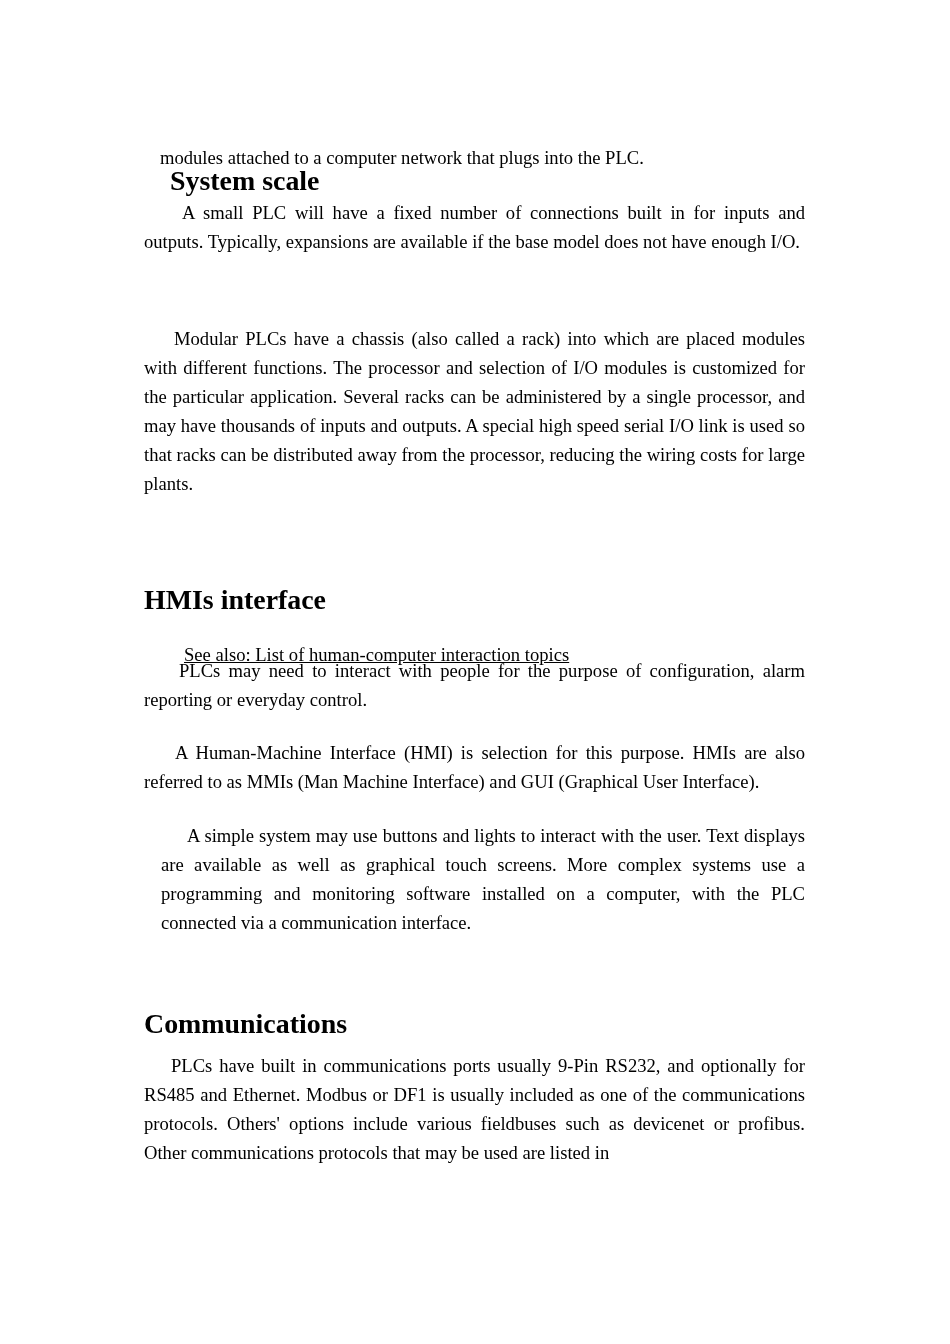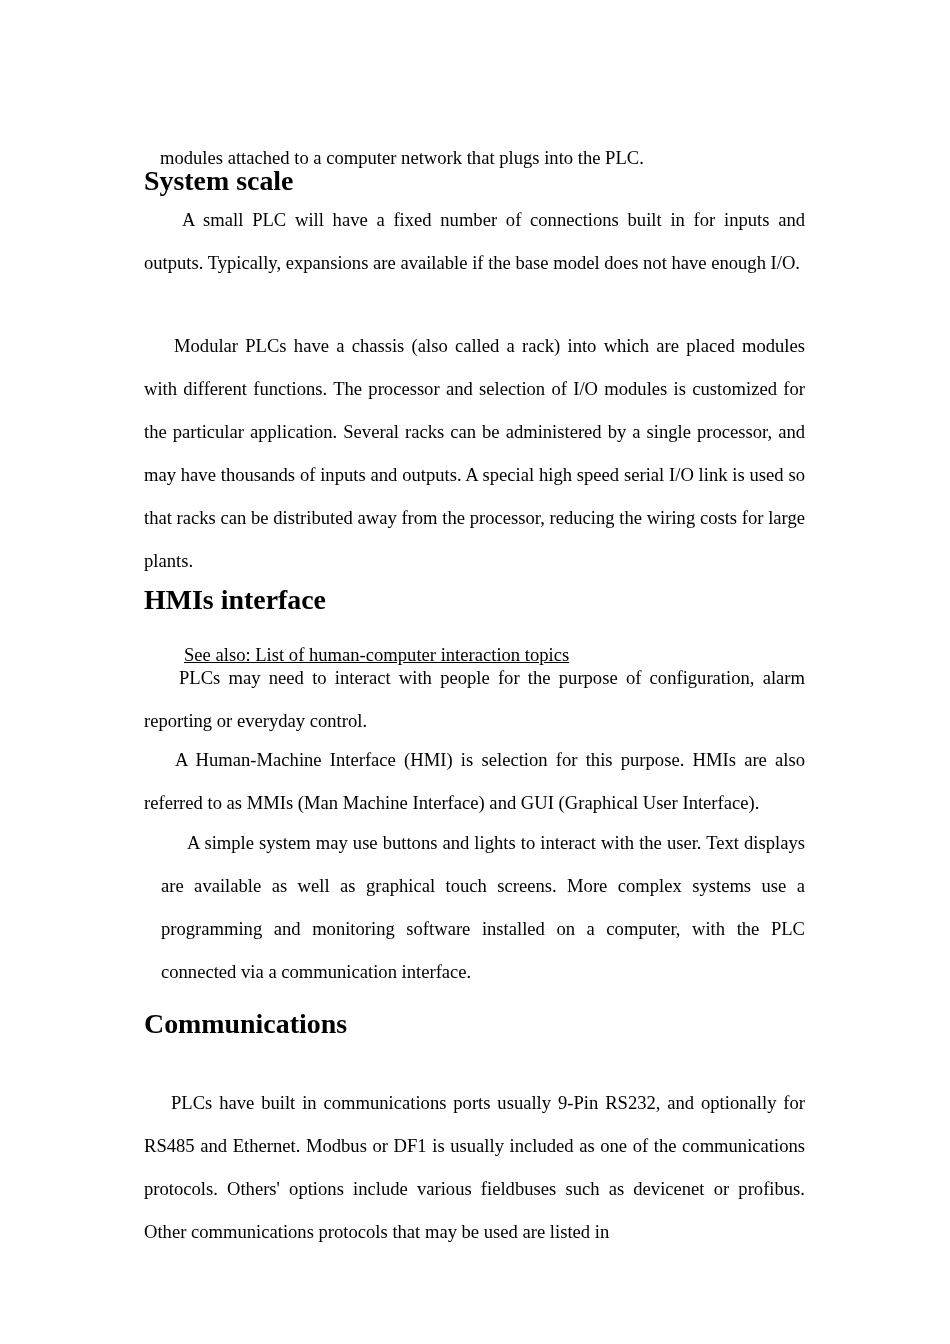--- a/index.html
+++ b/index.html
@@ -29,21 +29,21 @@
     }
     .heading {
       margin: 0;
       font-weight: bold;
       line-height: 28px;
       padding-top: 11px;
     }
     .para {
       margin: 0;
       text-align: justify;
-      line-height: 43px;
+      line-height: 29px;
       padding-top: 0;
     }
     .indent-a { text-indent: 38px; }
     .indent-b { text-indent: 30px; }
     .indent-c { text-indent: 24px; text-decoration: underline; }
     .indent-d { text-indent: 35px; }
     .indent-e { text-indent: 31px; }
     .indent-f { text-indent: 26px; margin-left: 17px; }
     .indent-g { text-indent: 27px; }
     .block {
@@ -54,21 +54,21 @@
   </style>
 </head>
 <body>
 
 <div class="page">
 
   <div class="block" style="top:2px;">
     <p class="single">modules attached to a computer network that plugs into the PLC.</p>
   </div>
 
-  <div class="block" style="top:41px;">
+  <div class="block" style="top:41px;margin-left:26px;">
     <h2 class="heading" style="padding-top:0;">System scale</h2>
   </div>
 
   <div class="block" style="top:72px;">
     <p class="para indent-a">A small PLC will have a fixed number of connections built in for inputs and outputs. Typically, expansions are available if the base model does not have enough I/O.</p>
   </div>
 
   <div class="block" style="top:198px;">
     <p class="para indent-b">Modular PLCs have a chassis (also called a rack) into which are placed modules with different functions. The processor and selection of I/O modules is customized for the particular application. Several racks can be administered by a single processor, and may have thousands of inputs and outputs. A special high speed serial I/O link is used so that racks can be distributed away from the processor, reducing the wiring costs for large plants.</p>
   </div>
@@ -90,17 +90,17 @@
   </div>
 
   <div class="block" style="top:695px;">
     <p class="para indent-f">A simple system may use buttons and lights to interact with the user. Text displays are available as well as graphical touch screens. More complex systems use a programming and monitoring software installed on a computer, with the PLC connected via a communication interface.</p>
   </div>
 
   <div class="block" style="top:872px;">
     <h2 class="heading" style="padding-top:0;margin-top:12px;">Communications</h2>
   </div>
 
-  <div class="block" style="top:955px;font-family:Liberation Serif, serif;">
+  <div class="block" style="top:925px;font-family:Liberation Serif, serif;">
     <p class="para indent-g">PLCs have built in communications ports usually 9-Pin RS232, and optionally for RS485 and Ethernet. Modbus or DF1 is usually included as one of the communications protocols. Others' options include various fieldbuses such as devicenet or profibus. Other communications protocols that may be used are listed in</p>
   </div>
 
 </div>
 
 </body></html>

